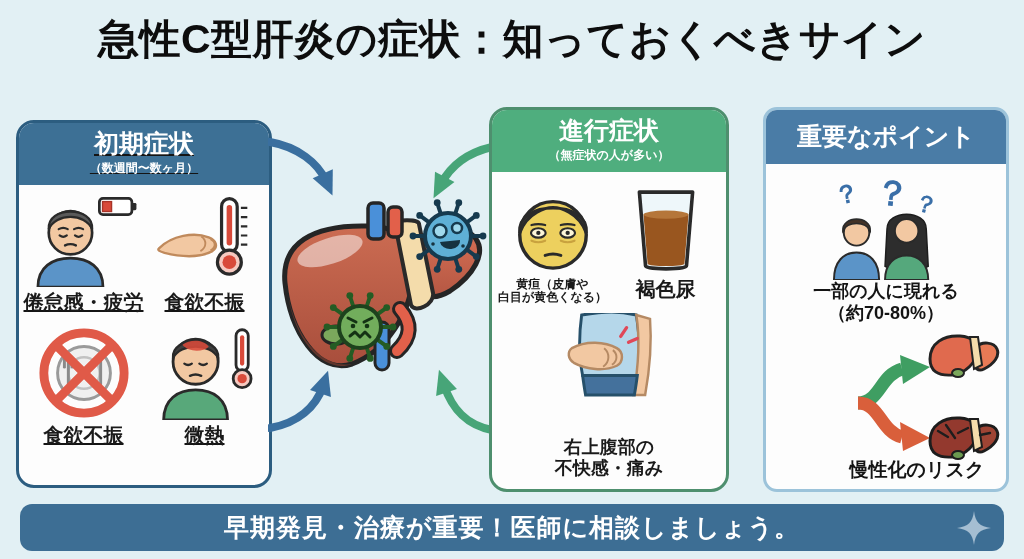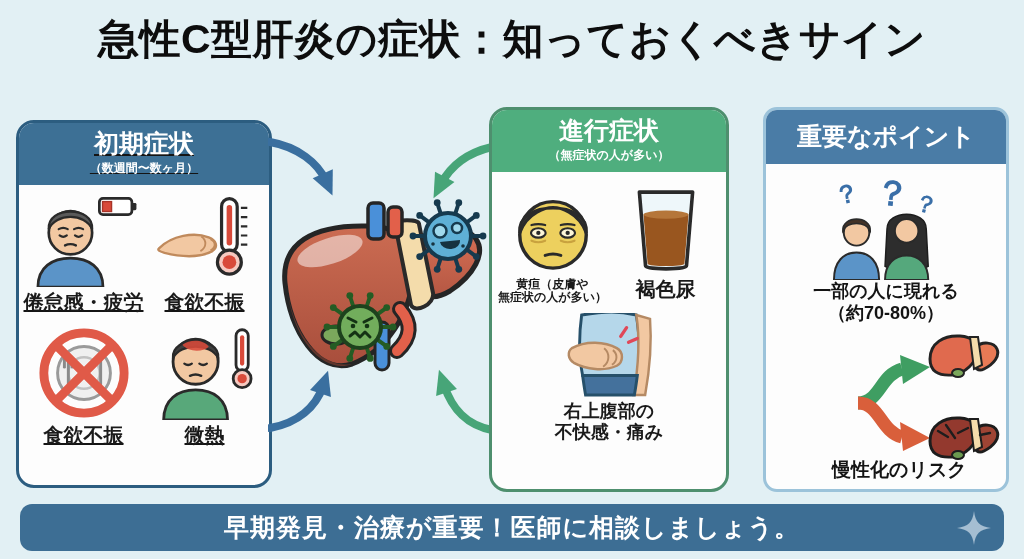--- a/index.html
+++ b/index.html
@@ -26,28 +26,28 @@
   .panel-progressive .panel-header { background:var(--header-green,#4fae7e); }
   .panel-key .panel-header { background:var(--key-header-blue,#4a7ca6); padding:13px 2px; }
   .ph-title { font-size:25px; font-weight:bold; line-height:1.1; }
   .ph-sub { font-size:12px; font-weight:bold; margin-top:2px; }
   .grid2 { display:grid; grid-template-columns:1fr 1fr; padding:8px 4px 0; row-gap:12px; }
   .sym-item { display:flex; flex-direction:column; align-items:center; }
   .sym-icon { height:94px; display:flex; align-items:flex-end; justify-content:center; }
   .sym-label { font-size:20px; font-weight:bold; color:#1a1a1a; margin-top:4px; text-align:center; line-height:1.15; }
   .sym-label.small { font-size:12px; }
   .sym-label.mid { font-size:18px; }
-  .single-item { display:flex; flex-direction:column; align-items:center; margin-top:8px; }
+  .single-item { display:flex; flex-direction:column; align-items:center; margin-top:8px;gap:36px; }
   
   .asym-area { display:flex; flex-direction:column; align-items:center; padding-top:6px; }
   .asym-label { font-size:18px; font-weight:bold; text-align:center; line-height:1.25; }
   .branch-area { position:relative; height:158px; margin-top:6px; }
   .branch-svg { position:absolute; left:6px; top:0; }
   .natural-label { position:absolute; left:2px; top:76px; width:112px; text-align:center; font-size:19px; font-weight:bold; line-height:1.25; }
-  .chronic-label { position:absolute; right:4px; top:126px; width:170px; font-size:19px; font-weight:bold; }
+  .chronic-label { position:absolute; right:4px; top:126px; width:170px; text-align:center; font-size:19px; font-weight:bold; }
   
   .center-art { position:absolute; left:268px; top:123px; }
   
   .footer-bar {
     position:absolute; left:20px; top:504px; width:984px; height:47px;
     background:var(--footer-bg,#3d6e94); border-radius:12px;
     display:flex; align-items:center; justify-content:center;text-align:center;
   }
   .footer-text { color:#fff; font-size:25px; font-weight:bold; letter-spacing:1px; }
   .sparkle { position:absolute; right:13px; top:7px; }
@@ -272,21 +272,21 @@
             <ellipse cx="61" cy="50" rx="7.5" ry="4.8" fill="#fdf6d8" stroke="#2a2a2a" stroke-width="2.2"></ellipse>
             <circle cx="31" cy="50" r="2.2" fill="#2a2a2a"></circle>
               <circle cx="61" cy="50" r="2.2" fill="#2a2a2a"></circle>
             <path d="M24,58 Q31,61 38,58 M54,58 Q61,61 68,58" fill="none" stroke="#c9a23e" stroke-width="2.2" stroke-linecap="round"></path>
             <path d="M24,42 Q31,40 38,42 M54,42 Q61,40 68,42" fill="none" stroke="#2a2a2a" stroke-width="2.2" stroke-linecap="round"></path>
             <path d="M38,73 Q46,70 54,73" fill="none" stroke="#2a2a2a" stroke-width="3" stroke-linecap="round"></path>
           </svg>
         </div>
         <div class="sym-label small">
           <div>黄疸（皮膚や</div>
-          <div>無症状の人が多い）</div>
+          <div>白目が黄色くなる）</div>
         </div>
       </div>
       <div class="sym-item">
         <div class="sym-icon">
           <svg width="66" height="86" viewBox="0 0 64 84">
             <path d="M6,4 L58,4 L52,76 C52,80 12,80 12,76 Z" fill="#eef7fa" stroke="#2a2a2a" stroke-width="3.5" stroke-linejoin="round"></path>
             <path d="M10,26 L54,26 L50,74 C50,77 14,77 14,74 Z" fill="#99561f"></path>
             <ellipse cx="32" cy="26" rx="22" ry="4" fill="#b5763a"></ellipse>
           </svg>
         </div>

